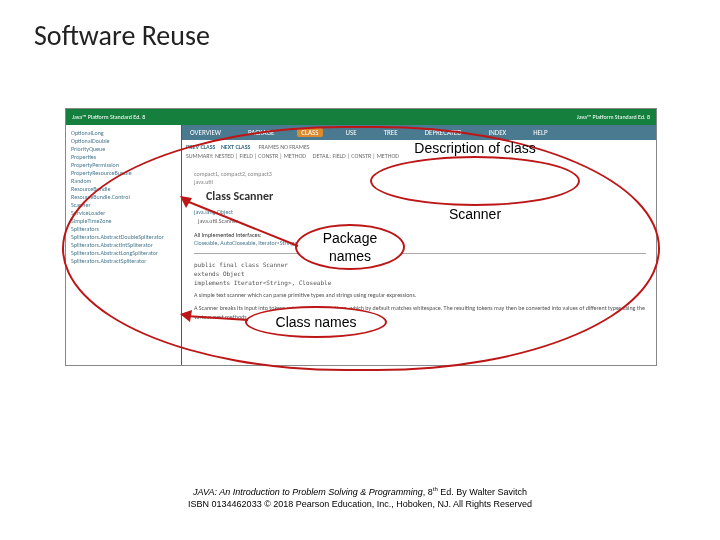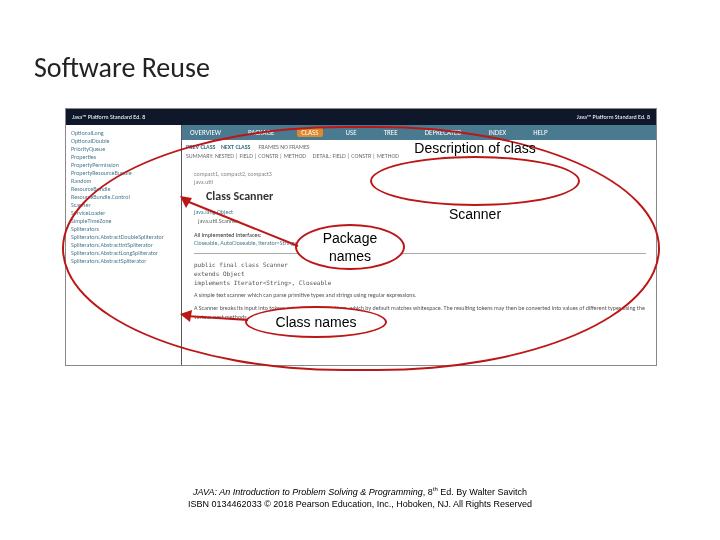--- a/index.html
+++ b/index.html
@@ -9,35 +9,34 @@
     background: #fff;
     font-family: "Segoe UI", Calibri, Arial, sans-serif;
     position: relative;
     color: #222;
   }
   .slide-title {
     font-size: 28px;
     font-weight: 400;
     padding: 18px 34px 10px;
     color: #222;
-    margin-top: 32px;
   }
   .javadoc {
     position: absolute;
     left: 65px;
     top: 108px;
     width: 592px;
     height: 258px;
     border: 1px solid #888;
     background: #fff;
     overflow: hidden;
   }
   .jd-top {
     height: 16px;
-    background: #0f172a;
+    background: #15803d;
     display: flex;
     justify-content: space-between;
     align-items: center;
     padding: 0 6px;
     font-size: 6px;
     color: #fff;
   }
   .jd-topnav {
     height: 15px;
     background: #4a7a8f;

